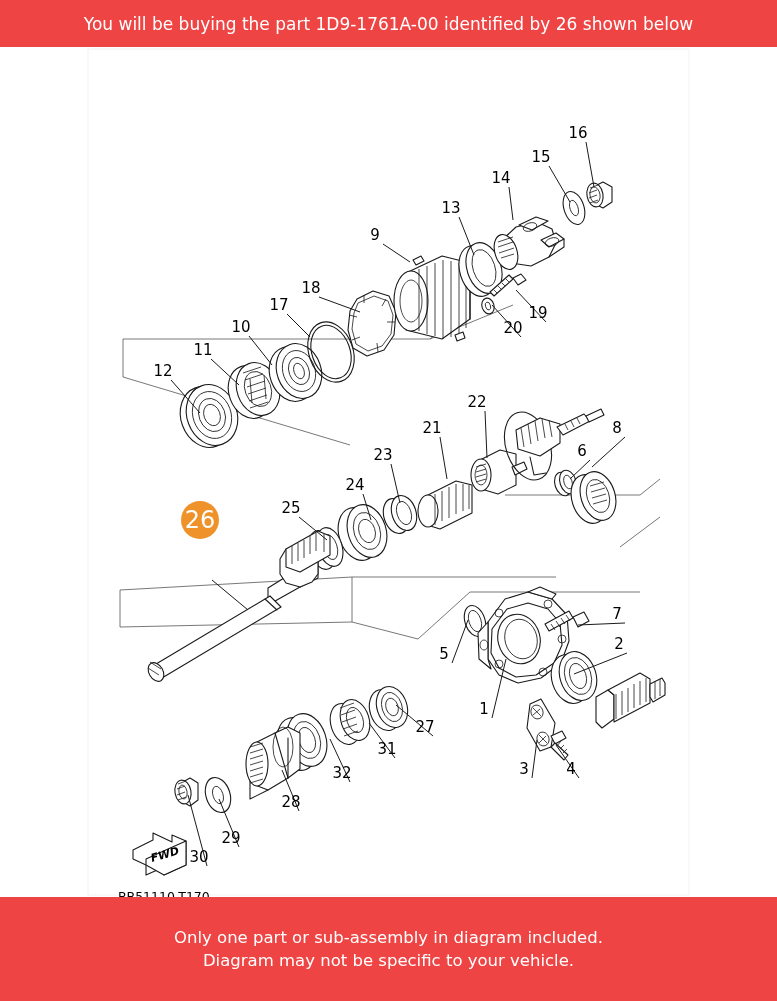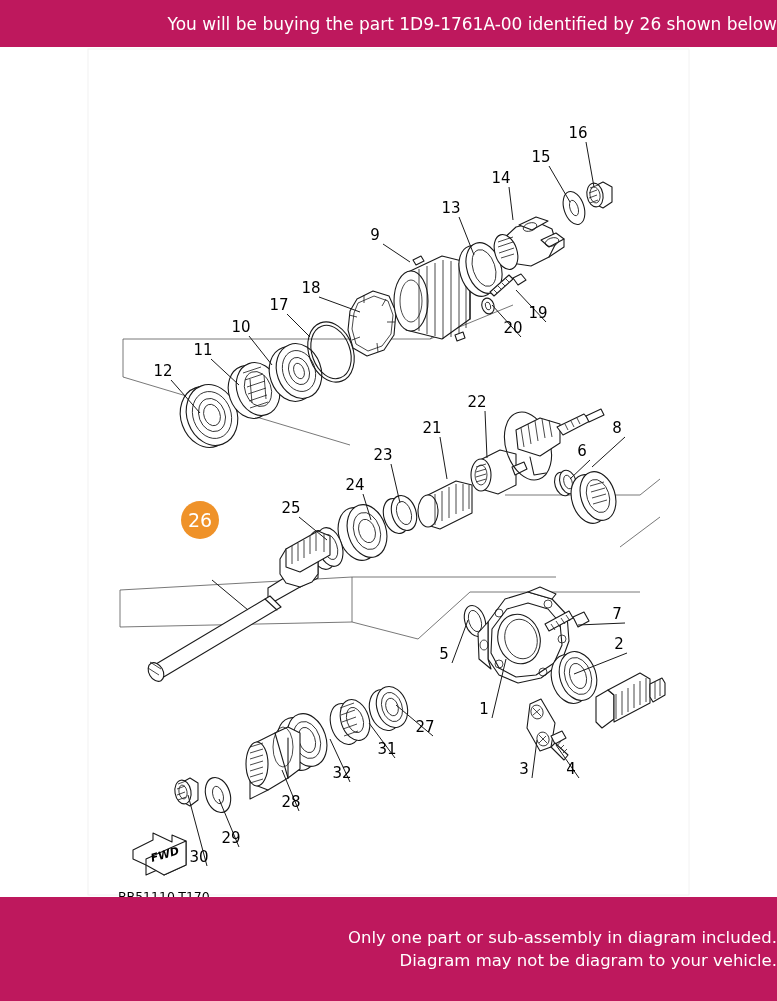--- a/index.html
+++ b/index.html
@@ -6,44 +6,44 @@
   body{
     width:777px;height:1001px;
     background:#ffffff;
     font-family:"DejaVu Sans", sans-serif;
     overflow:hidden;
   }
   #page{position:relative;width:777px;height:1001px;}
 
   .banner{
     position:absolute;left:0;width:777px;
-    background:#be185d;color:#ffffff;
+    background:#ef4444;color:#ffffff;
     display:flex;flex-direction:column;
-    align-items:flex-end;justify-content:center;
+    align-items:center;justify-content:center;
     text-align:center;
     font-family:"DejaVu Sans", sans-serif;
   }
   #header-banner{top:0;height:47px;font-size:17px;}
   #header-banner .line{line-height:20px;white-space:nowrap;}
   #footer-banner{top:897px;height:104px;font-size:16.5px;}
   #footer-banner .line{line-height:23.5px;white-space:nowrap;}
 
   #diagram-area{
     position:absolute;left:0;top:47px;
     width:777px;height:850px;
     background:#ffffff;
   }
   #diagram-svg{position:absolute;left:0;top:0;}
 
   .badge-26{
     position:absolute;
     width:38px;height:38px;border-radius:50%;
     background:#ef9229;color:#ffffff;
     display:flex;align-items:center;justify-content:center;
-    font-size:19px;font-family:"DejaVu Sans", sans-serif;
+    font-size:24px;font-family:"DejaVu Sans", sans-serif;
     left:181px;top:454px;
     z-index:5;
   }
 </style>
 </head>
 <body>
 
 <div id="page">
 
   <div id="header-banner" class="banner">
@@ -471,16 +471,16 @@
         </g>
 
     </svg>
 
     <div class="badge-26">26</div>
 
   </div>
 
   <div id="footer-banner" class="banner">
     <div class="line">Only one part or sub-assembly in diagram included.</div>
-    <div class="line">Diagram may not be diagram to your vehicle.</div>
+    <div class="line">Diagram may not be specific to your vehicle.</div>
   </div>
 
 </div>
 
 </body></html>

